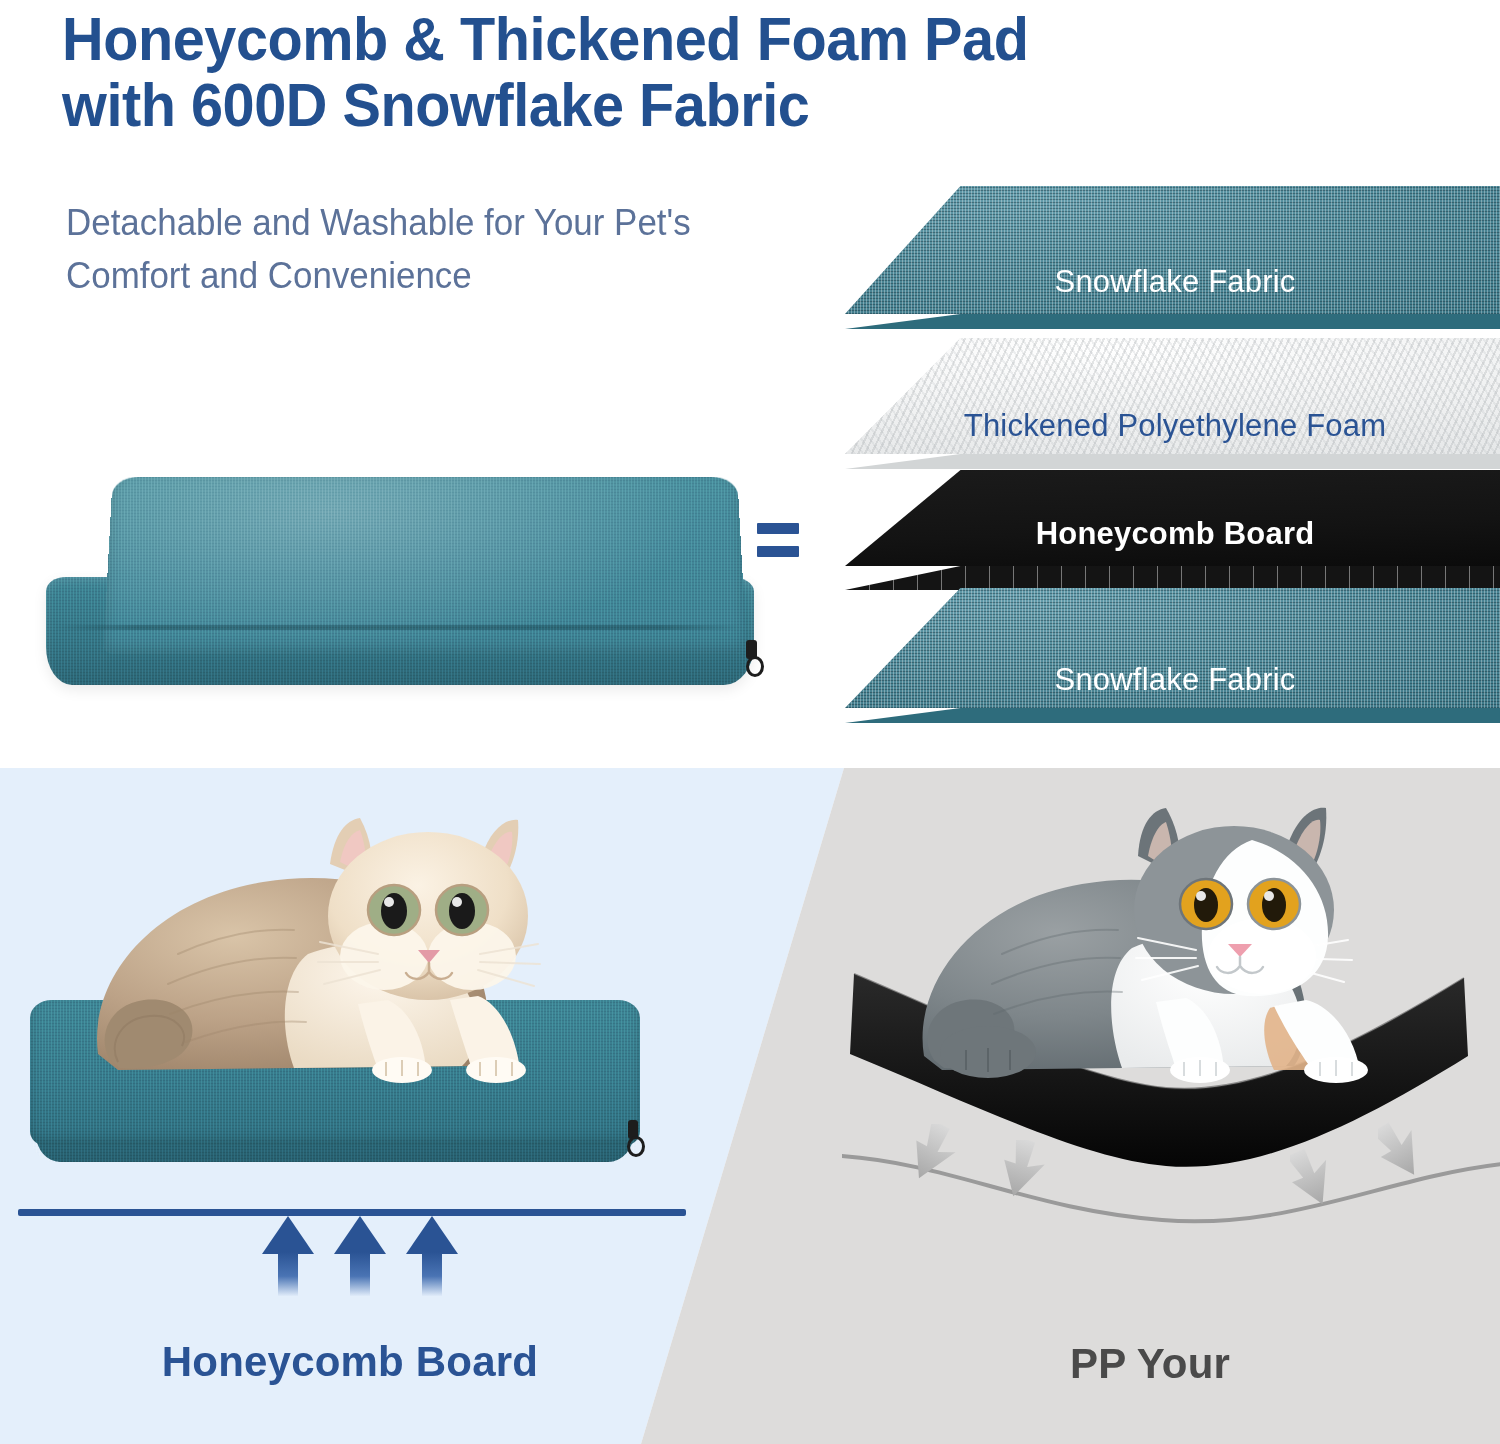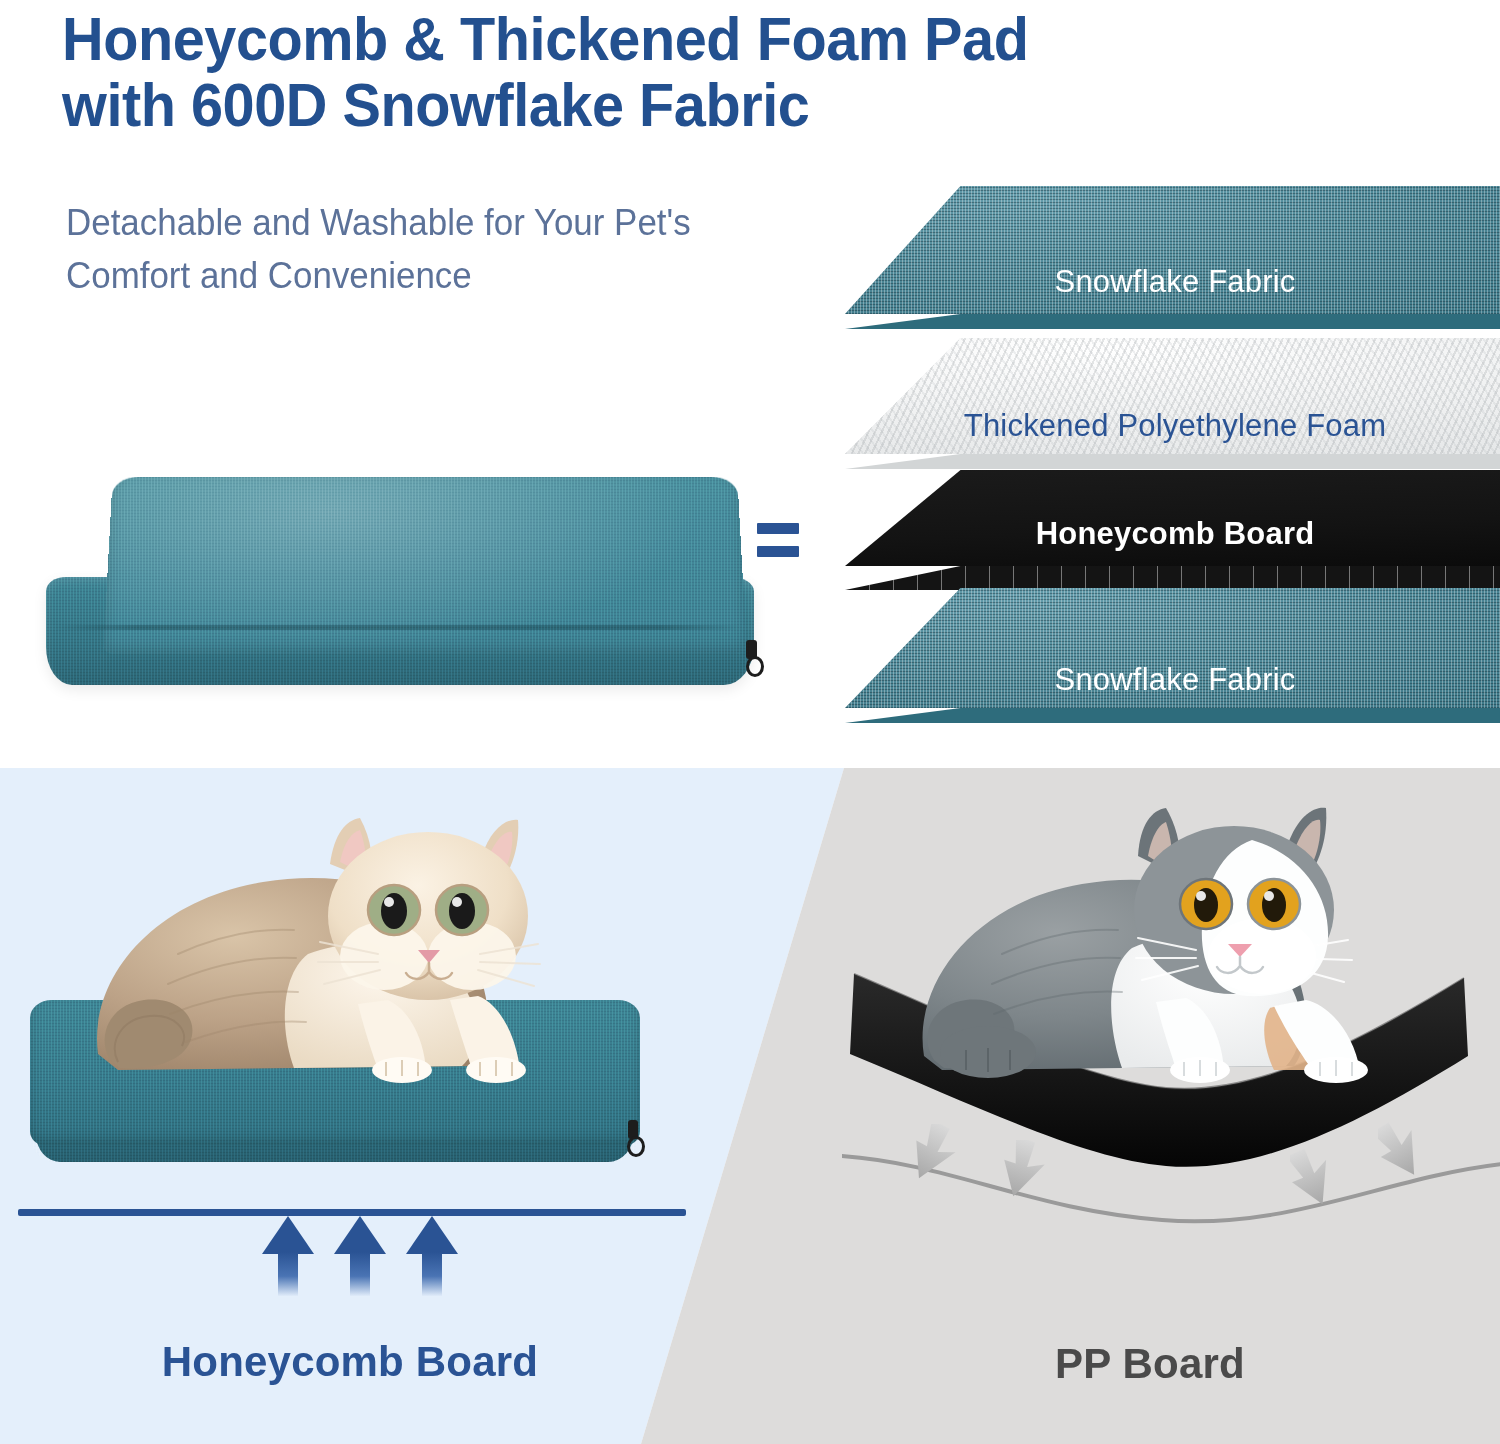--- a/index.html
+++ b/index.html
@@ -519,19 +519,19 @@
           <path d="M6,0 L26,0 L26,26 L42,18 L22,58 L2,26 L14,26 Z" fill="url(#ad1)" transform="rotate(-22 23 30)"></path>
         </svg>
       </div>
       <div class="arr-dn" style="left:1378px;top:352px;">
         <svg width="46" height="60" viewBox="0 0 46 60">
           <path d="M6,0 L26,0 L26,26 L42,18 L22,58 L2,26 L14,26 Z" fill="url(#ad1)" transform="rotate(-30 23 30)"></path>
         </svg>
       </div>
     </div>
 
-    <div class="label-pp">PP Board</div>
+    <div class="label-pp">PP Your</div>
 
     <div style="position:absolute;left:660px;top:1000px;width:0;height:0;"></div>
   </div>
 
 
 </div>
 
 </body></html>

